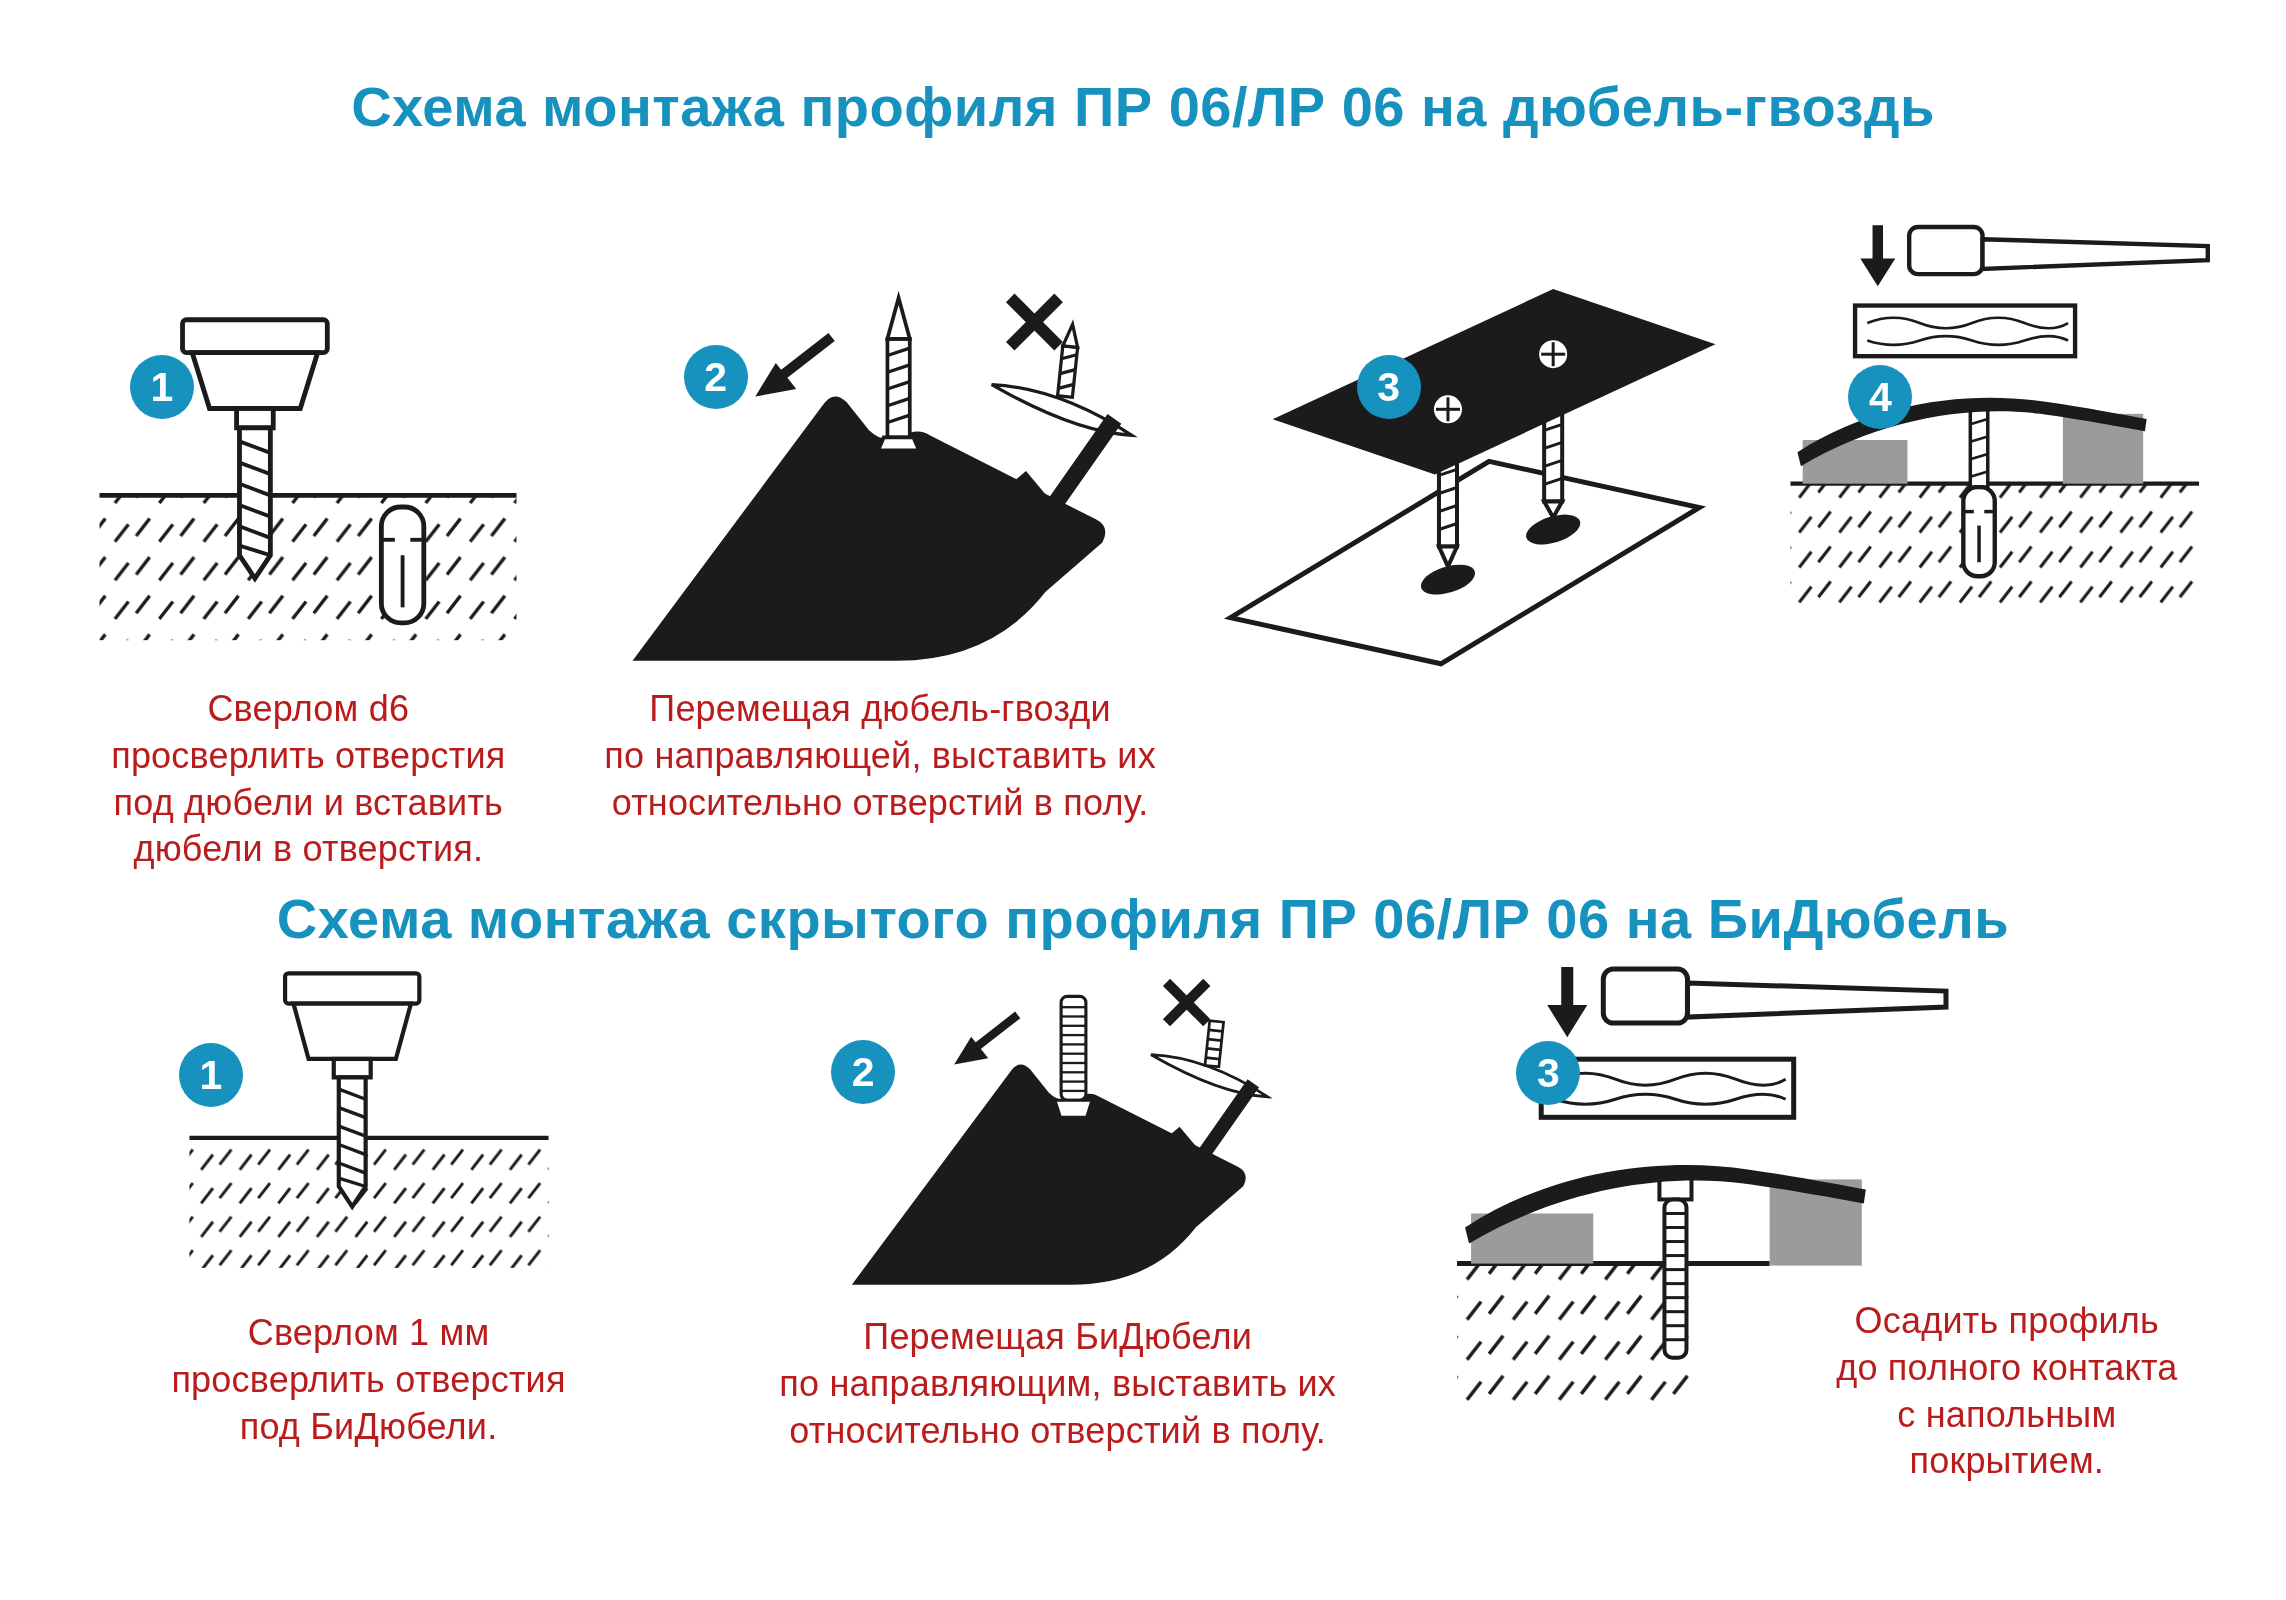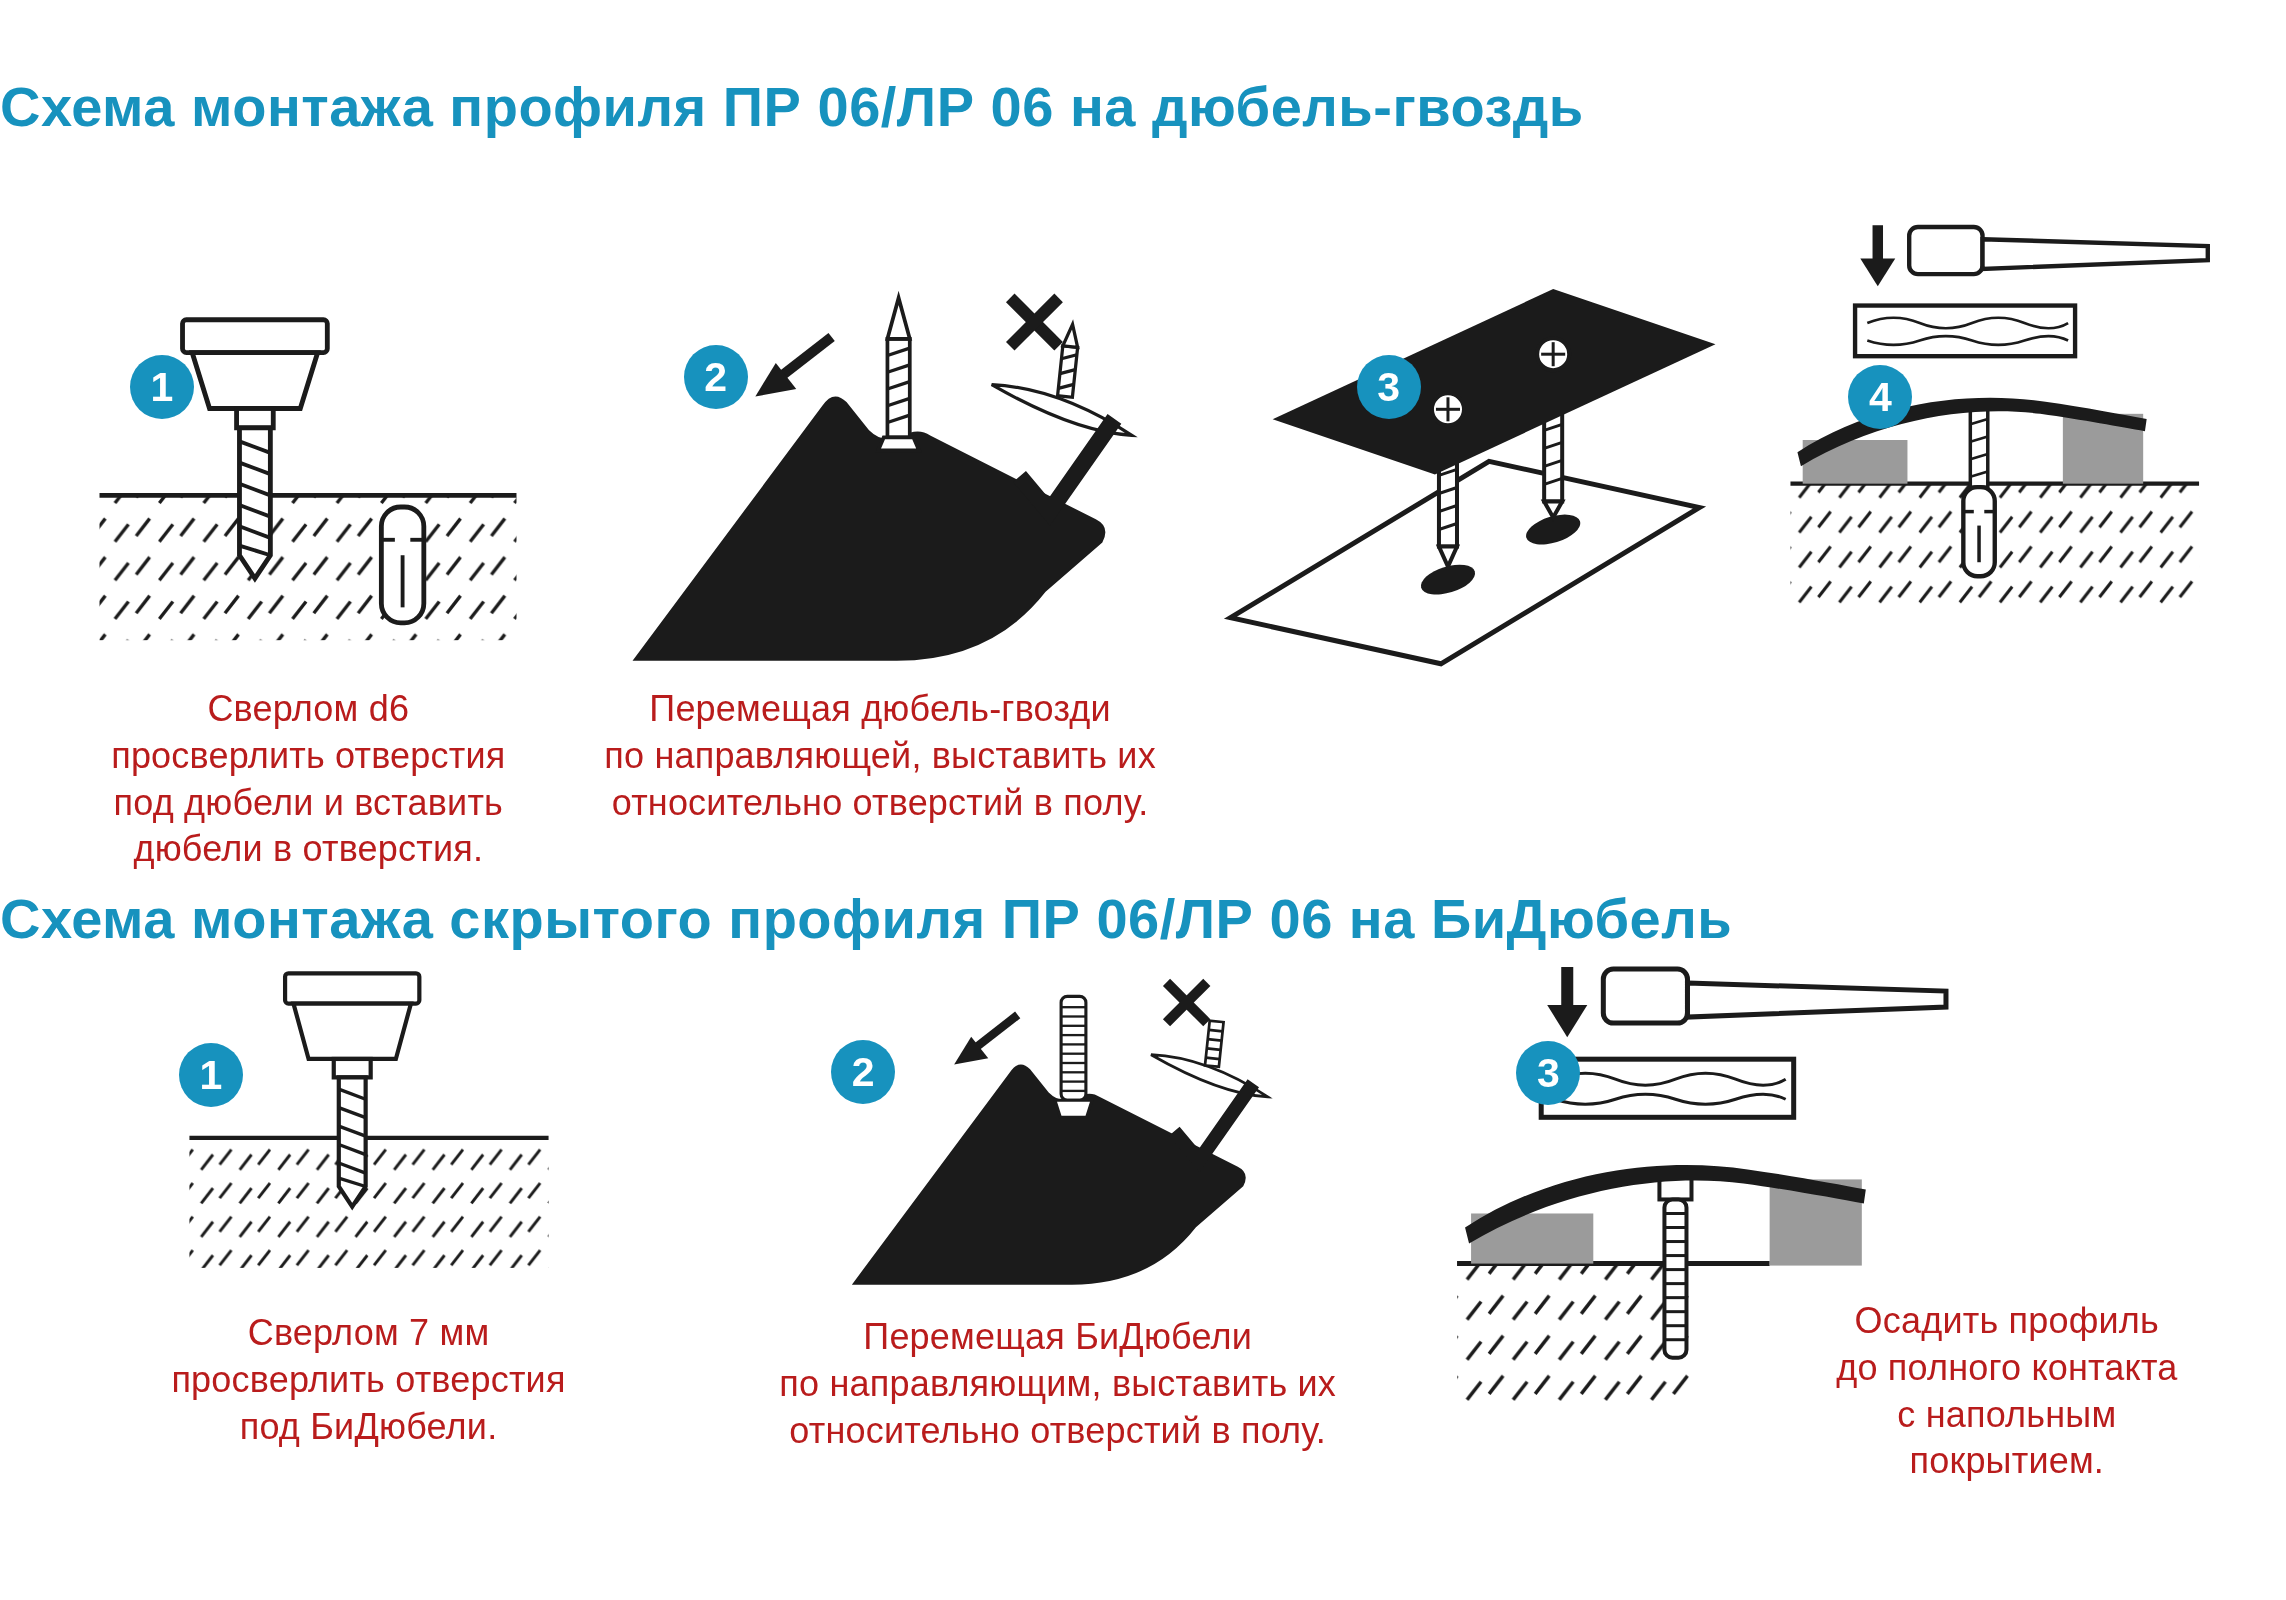--- a/index.html
+++ b/index.html
@@ -1,21 +1,21 @@
 <!DOCTYPE html>
 <html><head>
 <meta charset="utf-8">
 <style>
   html,body { margin:0; padding:0; background:#ffffff; }
   .canvas {
     position:relative; width:2286px; height:1601px; background:#ffffff;
     font-family:"Liberation Sans", sans-serif; color:#262626; overflow:hidden;
   }
   .title {
-    color:#1792BE; font-weight:bold; font-size:56px;
+    text-align:center; color:#1792BE; font-weight:bold; font-size:56px;
     letter-spacing:0.5px; line-height:1.15;
   }
   .title-1 { margin-top:75px; }
   .title-2 { margin-top:13.5px; }
   .steps-row { display:flex; align-items:flex-start; width:100%; }
   .row-1 { margin-top:52px; }
   .row-2 { margin-top:19.3px; }
   .step { position:relative; display:flex; flex-direction:column; }
   .badge {
     position:absolute; width:64px; height:64px; border-radius:50%;
@@ -240,21 +240,21 @@
           <g stroke="#1b1b1b" stroke-width="4">
             <line x1="194" y1="142" x2="226" y2="154"></line>
             <line x1="194" y1="164" x2="226" y2="176"></line>
             <line x1="194" y1="186" x2="226" y2="198"></line>
             <line x1="194" y1="208" x2="226" y2="220"></line>
             <line x1="194" y1="230" x2="226" y2="242"></line>
             <line x1="194" y1="248" x2="226" y2="258"></line>
           </g>
         </svg>
       </div>
-      <div class="caption">Сверлом 7 мм
+      <div class="caption">Сверлом 1 мм
 просверлить отверстия
 под БиДюбели.</div>
     </div>
 
     <div class="step" style="flex:0 0 34%; padding-left:58px; box-sizing:border-box;">
       <div class="badge" style="left:191px;top:70px">2</div>
       <div class="illo h344">
         <svg viewBox="0 0 560 430" width="434" style="top:0px">
           <path d="M14,406 L218,132 Q230,114 244,128 L268,158 Q280,170 294,167 L312,161 Q324,157 334,164 L512,254 Q528,262 519,279 L458,332 Q400,406 298,406 Z" fill="#1b1b1b"></path>
           <g fill="#ffffff" stroke="#1b1b1b" stroke-width="4">

